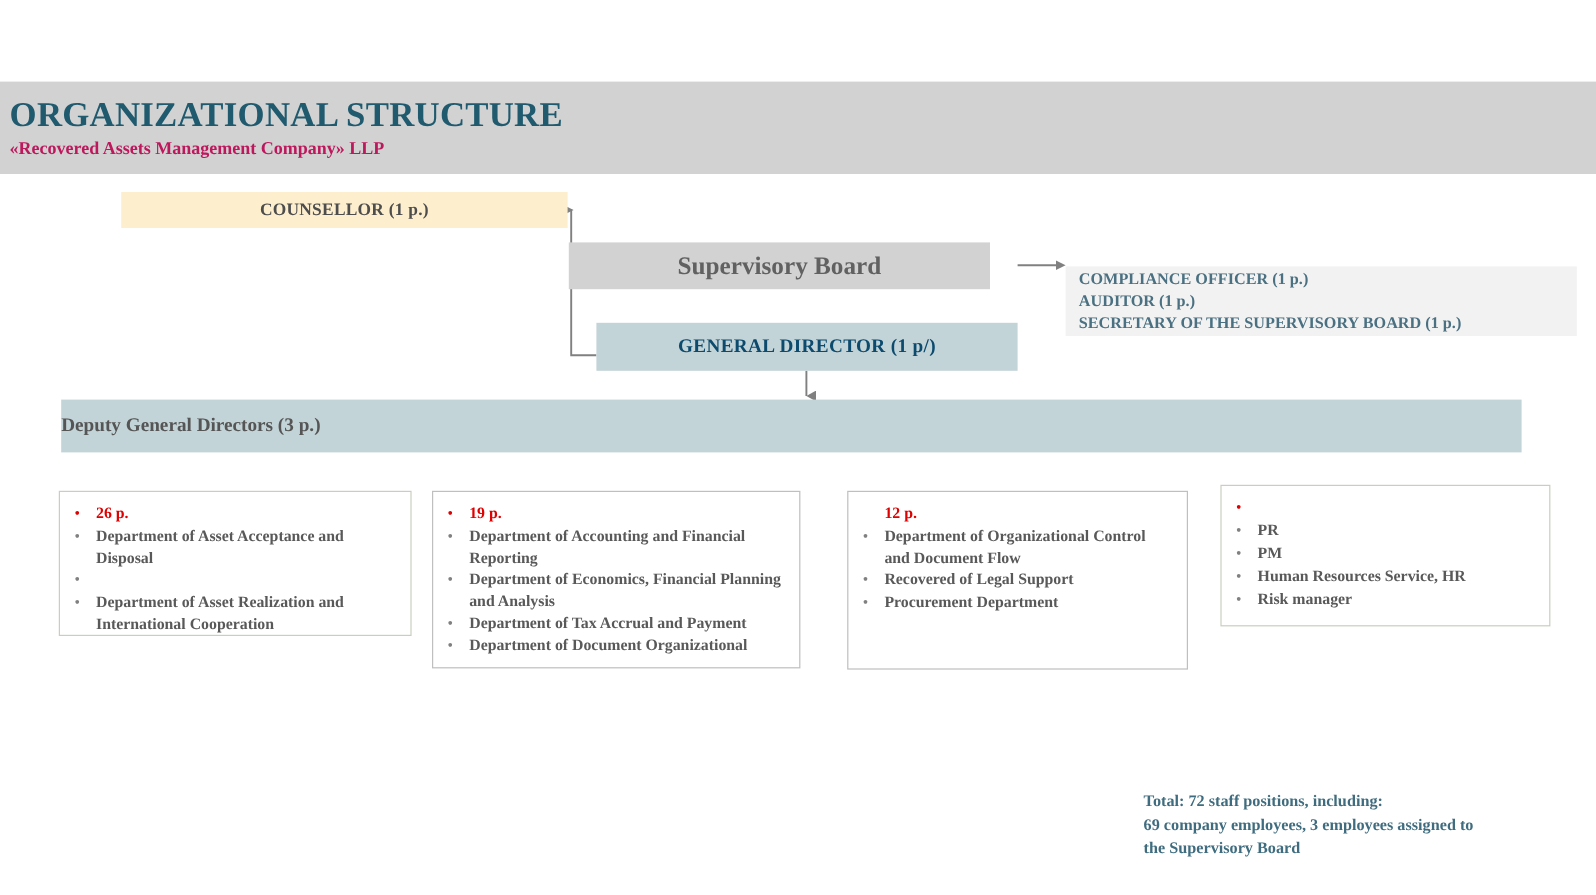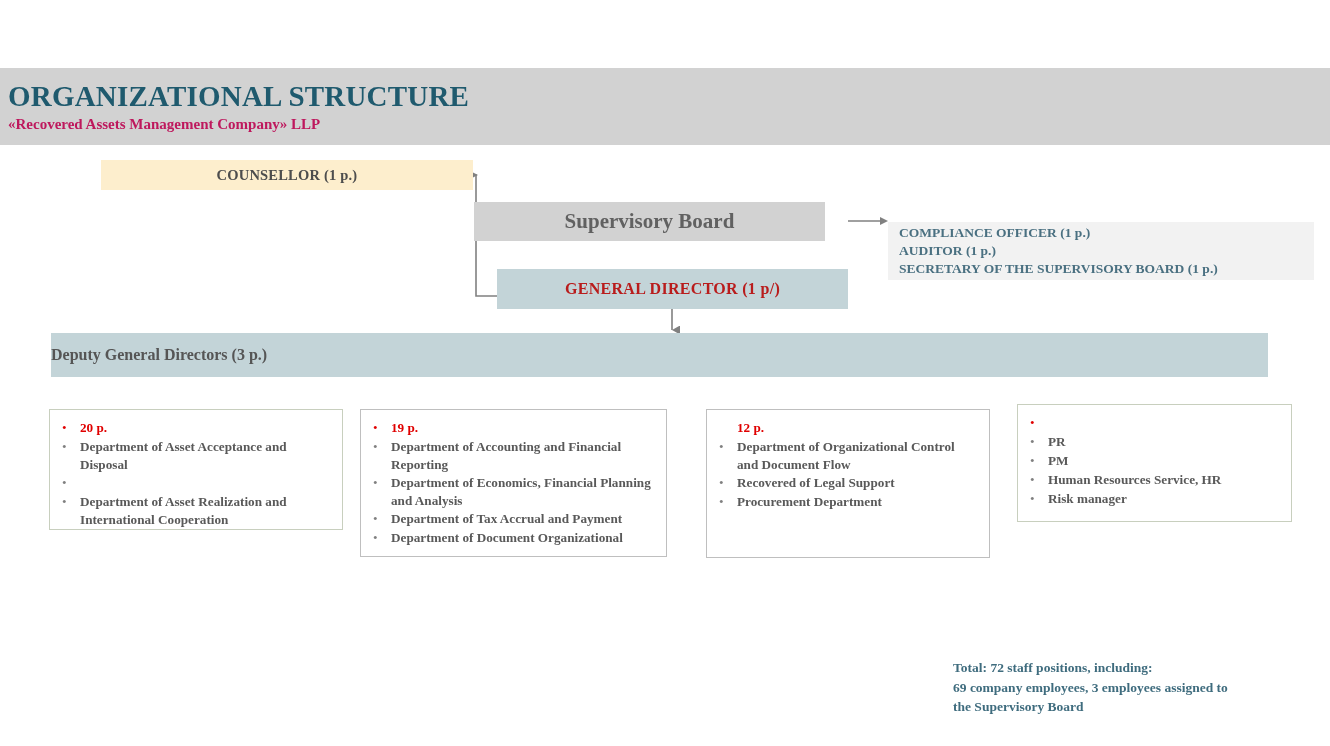--- a/index.html
+++ b/index.html
@@ -112,21 +112,21 @@
     left: 497px;
     top: 269px;
     width: 351px;
     height: 40px;
     background: #c3d4d8;
     justify-content: center;
   }
   .box-director .lbl {
     font-size: 16px;
     font-weight: bold;
-    color: #b91c1c;
+    color: #0c4a6e;
     letter-spacing: 0.3px;
   }
 
   .box-deputy {
     left: 51px;
     top: 333px;
     width: 1217px;
     height: 44px;
     background: #c3d4d8;
     justify-content: flex-start;
@@ -245,21 +245,21 @@
     <span class="lbl">GENERAL DIRECTOR (1 p/)</span>
   </div>
 
   <div class="box box-deputy">
     <span class="lbl">Deputy General Directors (3 p.)</span>
   </div>
 
   <div class="col col-1">
     <div class="bullet-row count">
       <span class="dot">•</span>
-      <span class="txt">20 p.</span>
+      <span class="txt">26 p.</span>
     </div>
     <div class="bullet-row">
       <span class="dot">•</span>
       <span class="txt">Department of Asset Acceptance and Disposal</span>
     </div>
     <div class="bullet-row">
       <span class="dot">•</span>
     </div>
     <div class="bullet-row">
       <span class="dot">•</span>

